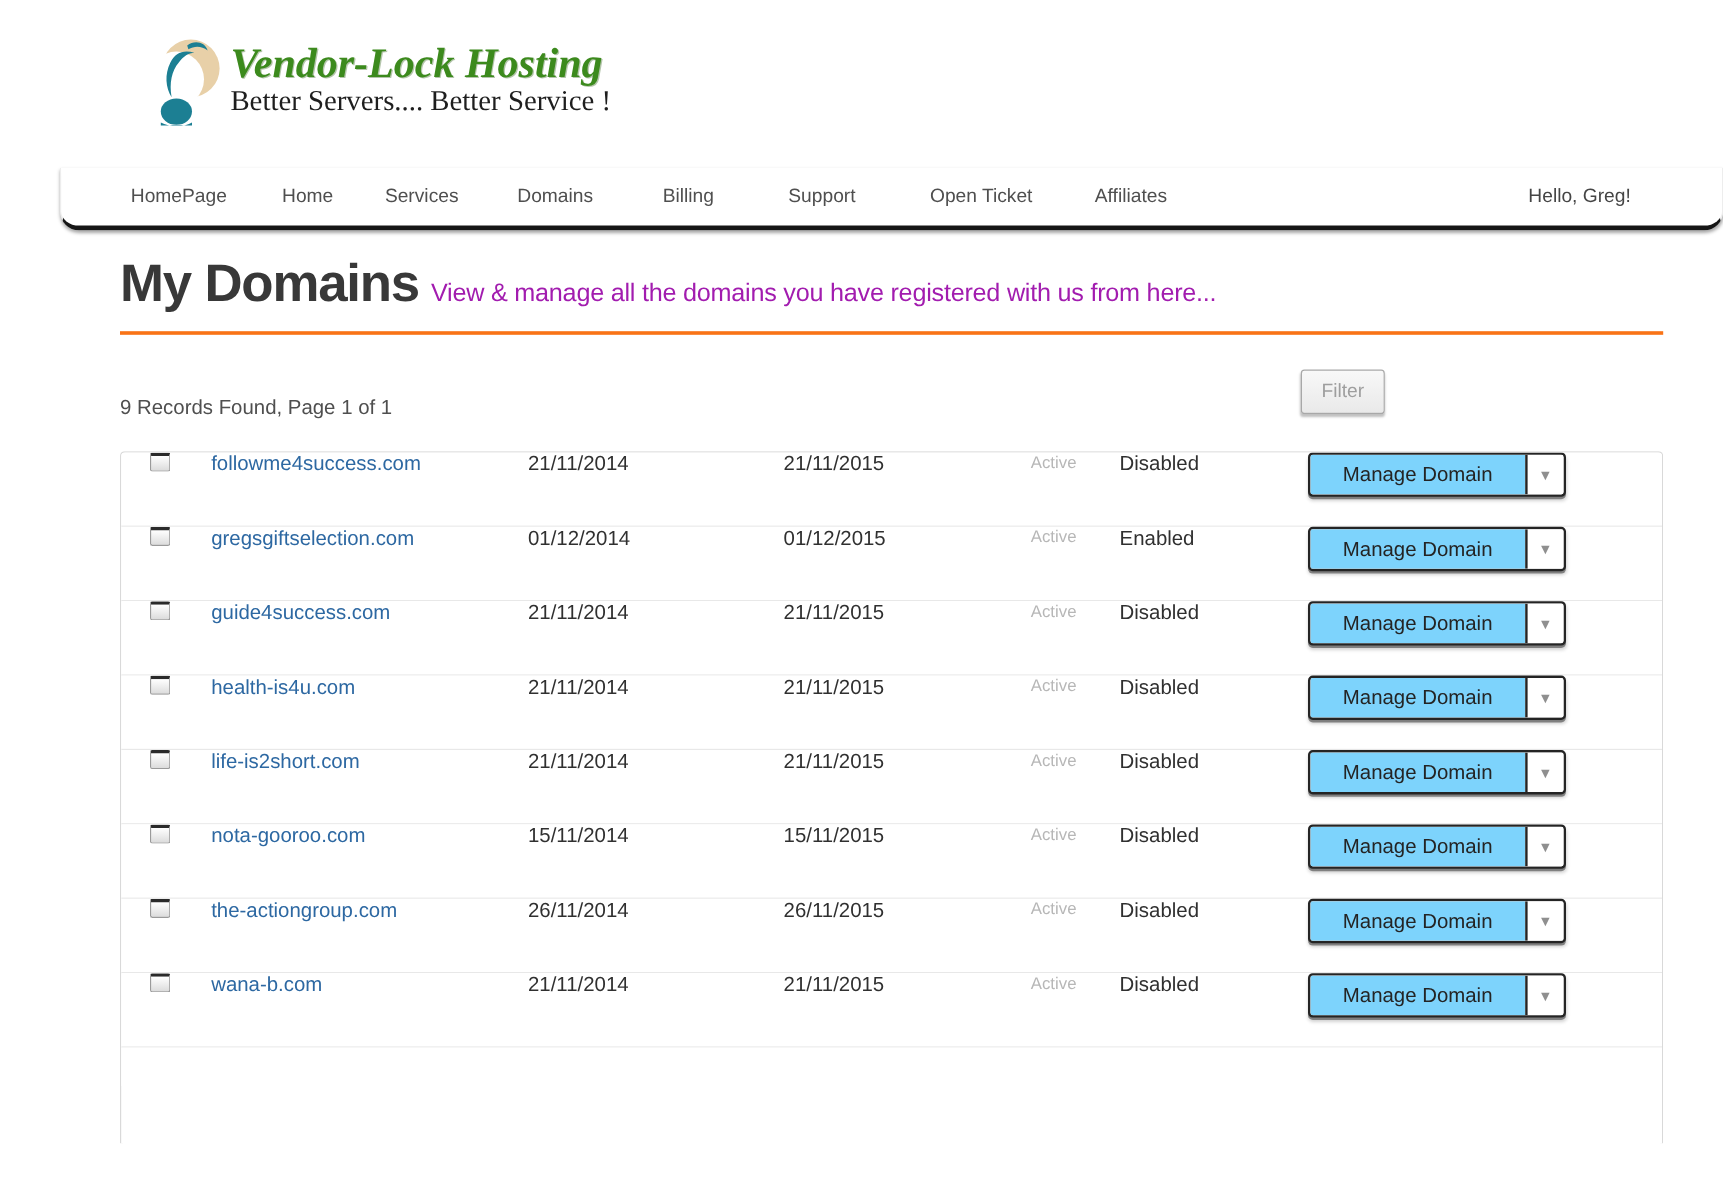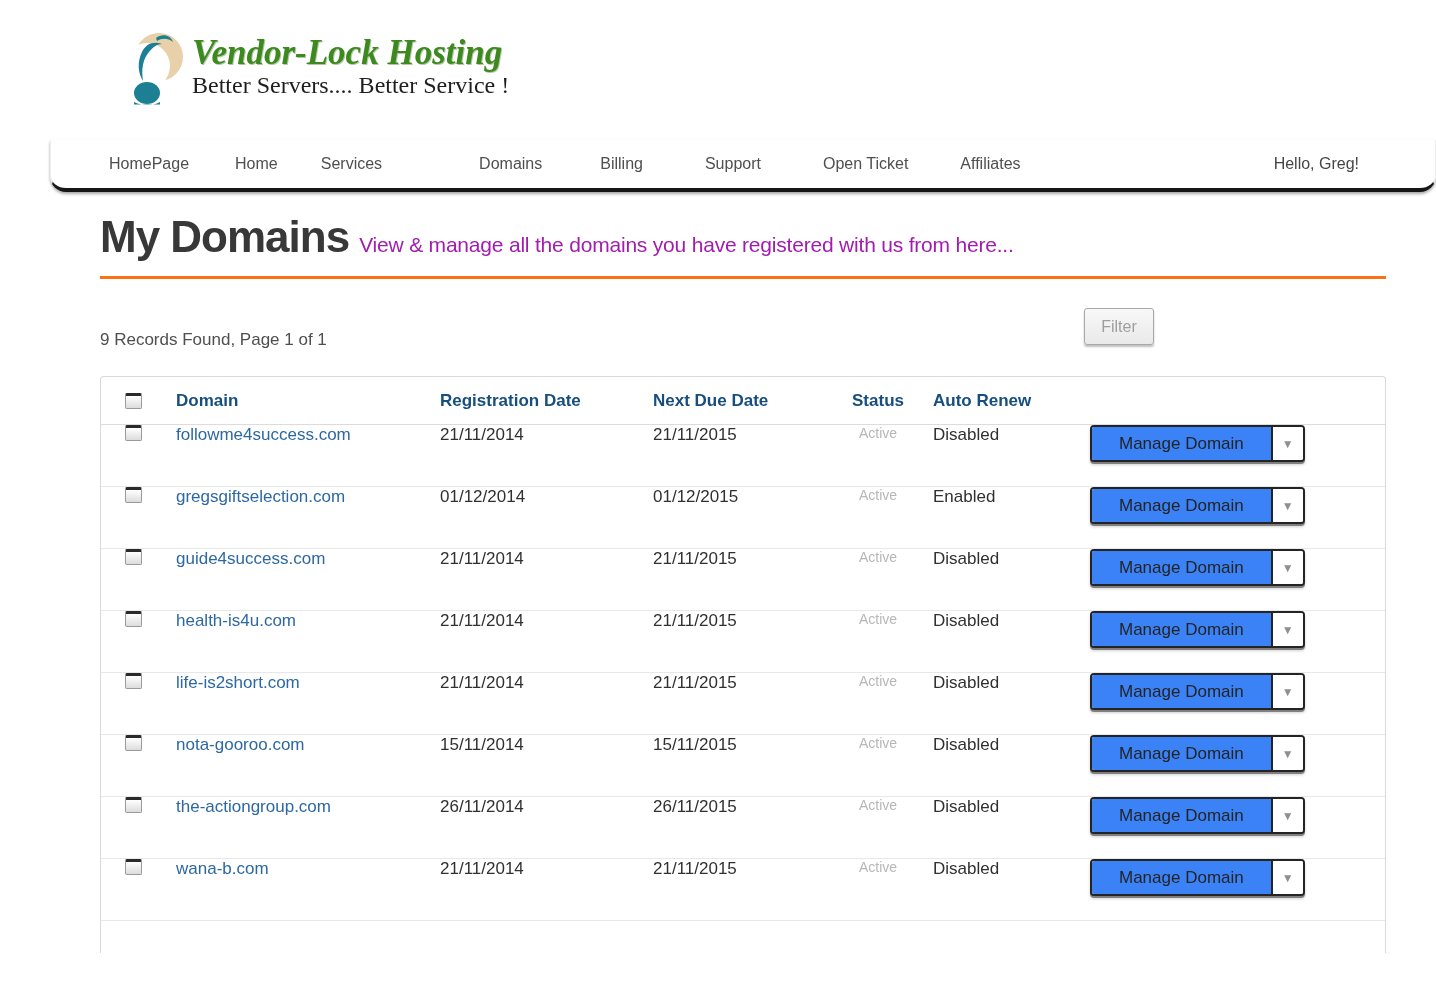--- a/index.html
+++ b/index.html
@@ -26,21 +26,21 @@
 
   
   .navbar{position:absolute;top:140px;left:50px;width:1386px;height:52px;
     background:#fff;border:1px solid #ededed;border-top:none;
     border-bottom:4px solid #161616;border-radius:0 0 16px 16px;
     box-shadow:0 2px 3px rgba(0,0,0,.35);
     display:flex;align-items:center;padding-left:58px;padding-right:76px;}
   .nav-item{font-size:16px;color:var(--nav-text);cursor:pointer;white-space:nowrap;text-align:center;}
   .nav-item:nth-child(1){margin-right:46px;}
   .nav-item:nth-child(2){margin-right:43px;}
-  .nav-item:nth-child(3){margin-right:97px;}
+  .nav-item:nth-child(3){margin-right:49px;}
   .nav-item:nth-child(4){margin-right:58px;}
   .nav-item:nth-child(5){margin-right:62px;}
   .nav-item:nth-child(6){margin-right:62px;}
   .nav-item:nth-child(7){margin-right:52px;}
   .nav-greeting{margin-left:auto;font-size:16px;color:#454545;white-space:nowrap;}
 
   
   .page-head{position:absolute;top:212px;left:100px;width:1286px;
     display:flex;align-items:baseline;border-bottom:3px solid #f97316;
     padding-bottom:14px;}
@@ -80,21 +80,21 @@
   .checkbox{display:inline-block;width:17px;height:16px;background:linear-gradient(#ffffff,#dcdcdc);
     border:1px solid #9a9a9a;border-top:3px solid #2a2a2a;border-radius:2px;cursor:pointer;}
 
   .domain-link{font-size:17px;color:var(--link-blue);text-decoration:none;cursor:pointer;}
   .cell-text{font-size:17px;color:#303030;}
   .status-text{font-size:14px;color:#b7b7b7;}
 
   .manage-split{display:inline-flex;align-items:stretch;height:37px;background:#fff;
     border:2px solid #242424;border-radius:4px;overflow:hidden;
     box-shadow:0 2px 0 rgba(0,0,0,.4), 0 3px 3px rgba(0,0,0,.18);}
-  .manage-btn{border:none;background:#3b82f6;font-size:17px;color:#242424;
+  .manage-btn{border:none;background:#7dd3fc;font-size:17px;color:#242424;
     padding:0 27px;cursor:pointer;font-family:"Liberation Sans", sans-serif;}
   .caret-btn{border:none;border-left:2px solid #242424;background:#fff;width:32px;
     display:flex;align-items:center;justify-content:center;cursor:pointer;}
   .caret-glyph{font-size:12px;color:#8f8f8f;line-height:1;}
 </style>
 </head>
 <body>
 
 <div class="logo">
   <svg class="logo-graphic" viewBox="0 0 58 80">
@@ -133,31 +133,20 @@
   <span class="page-subtitle">View &amp; manage all the domains you have registered with us from here...</span>
 </div>
 
 <div class="records-line">9 Records Found, Page 1 of 1</div>
 
 <div class="filter-box">
   <button class="filter-btn">Filter</button>
 </div>
 
 <div class="domains-table">
-  <div class="thead-row">
-    <div class="c-check">
-      <span class="checkbox"></span>
-    </div>
-    <div class="c-domain th">Domain</div>
-    <div class="c-reg th">Registration Date</div>
-    <div class="c-due th">Next Due Date</div>
-    <div class="c-status th">Status</div>
-    <div class="c-auto th">Auto Renew</div>
-    <div class="c-manage"></div>
-  </div>
 
   <div id="table-body">
   <div class="trow">
     <div class="c-check">
       <span class="checkbox"></span>
     </div>
     <div class="c-domain">
       <a class="domain-link">followme4success.com</a>
     </div>
     <div class="c-reg cell-text">21/11/2014</div>

